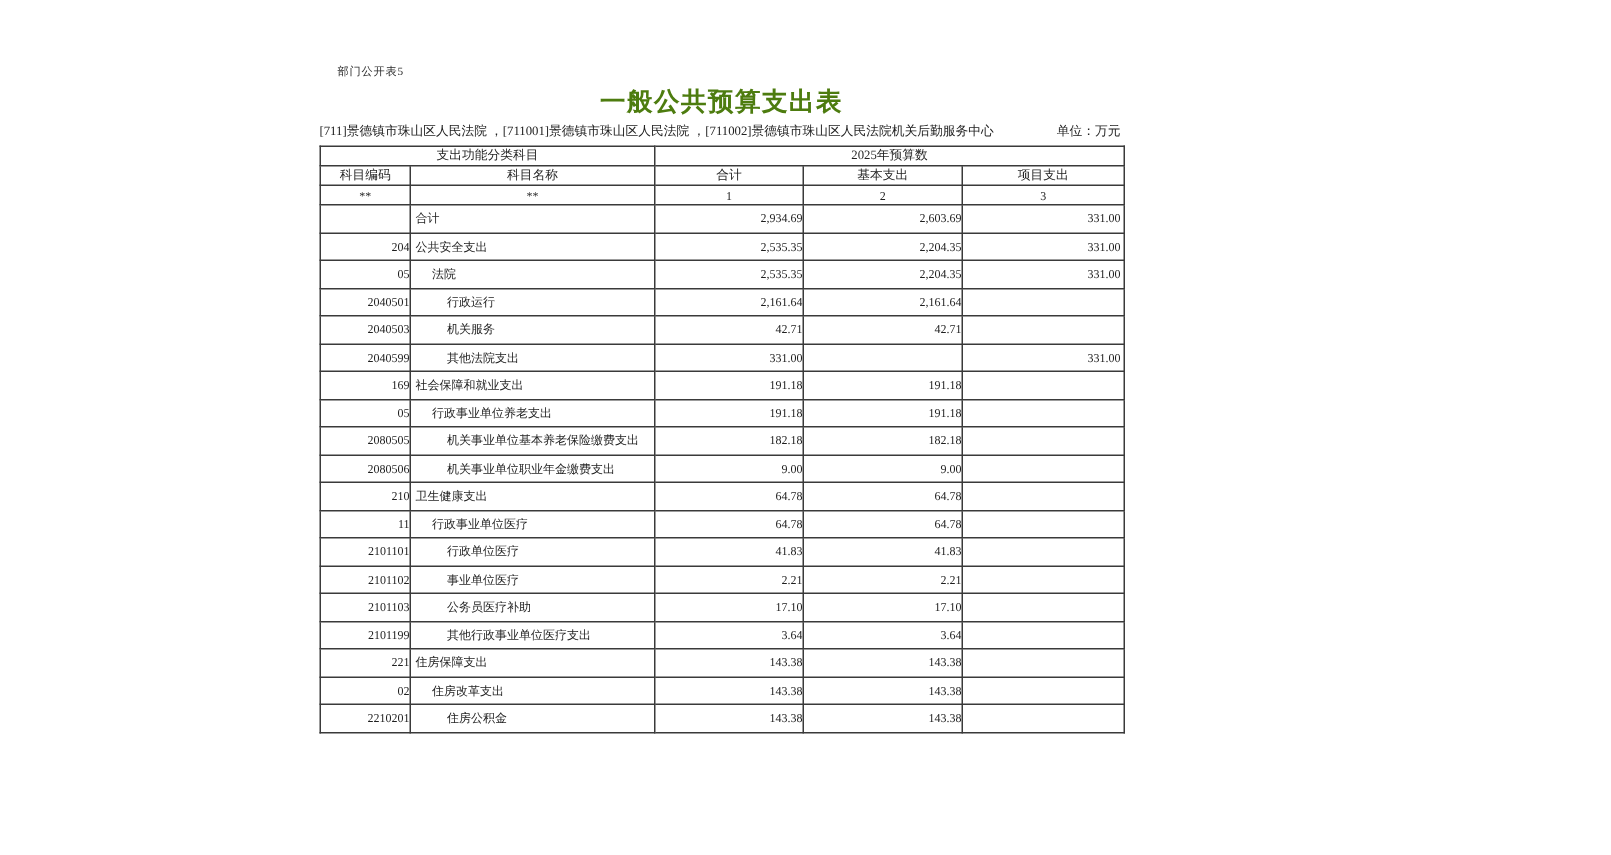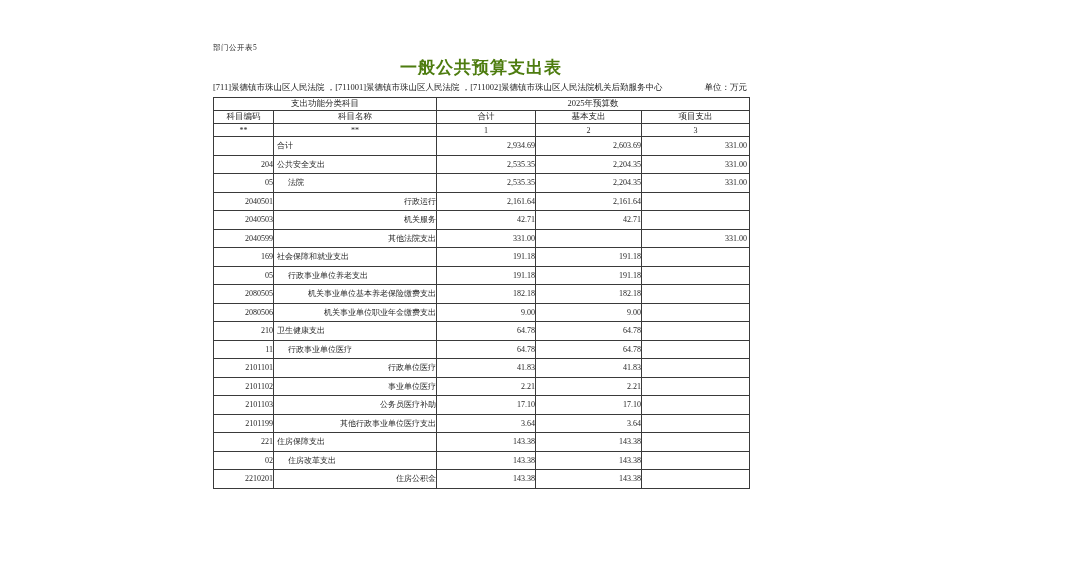--- a/index.html
+++ b/index.html
@@ -7,21 +7,21 @@
     width:1074px;height:570px;
     background:#ffffff;
     overflow:hidden;
     position:relative;
     font-family:"Liberation Serif","DejaVu Serif",serif;
     color:#1f1f1f;
     -webkit-font-smoothing:antialiased;
   }
   .doc{position:absolute;left:213px;top:40px;width:536px;}
   .sheet-label{
-    position:absolute;left:0;top:3px;
+    position:absolute;left:12px;top:3px;
     font-size:7.5px;color:#2b2b2b;letter-spacing:.5px;
   }
   .title{
     position:absolute;left:0;top:16px;width:100%;
     text-align:center;font-size:17px;font-weight:bold;
     letter-spacing:1px;color:#4d7c0f;
   }
   .subline{
     position:absolute;left:0;top:42px;width:100%;
     display:flex;justify-content:space-between;align-items:flex-end;
@@ -51,21 +51,21 @@
   tr.hcols th{height:12px;font-size:8.5px;text-align:center;}
   tr.hsub th{height:12px;font-size:8px;text-align:center;}
   tr.datarow td{height:17.5px;}
   td.code{text-align:right;}
   td.code.l1{padding-left:2px;}
   td.code.l2{padding-left:33px;}
   td.code.l3{padding-left:20px;}
   td.name{text-align:left;}
   td.name.l1{padding-left:3px;}
   td.name.l2{padding-left:14px;}
-  td.name.l3{padding-left:24px;text-align:right;}
+  td.name.l3{padding-left:24px;}
   td.num{text-align:right;padding-right:3px;}
   td.num.last{padding-right:2px;}
 </style>
 </head>
 <body>
 
 <div class="doc">
 
   <div class="sheet-label">部门公开表5</div>
 

